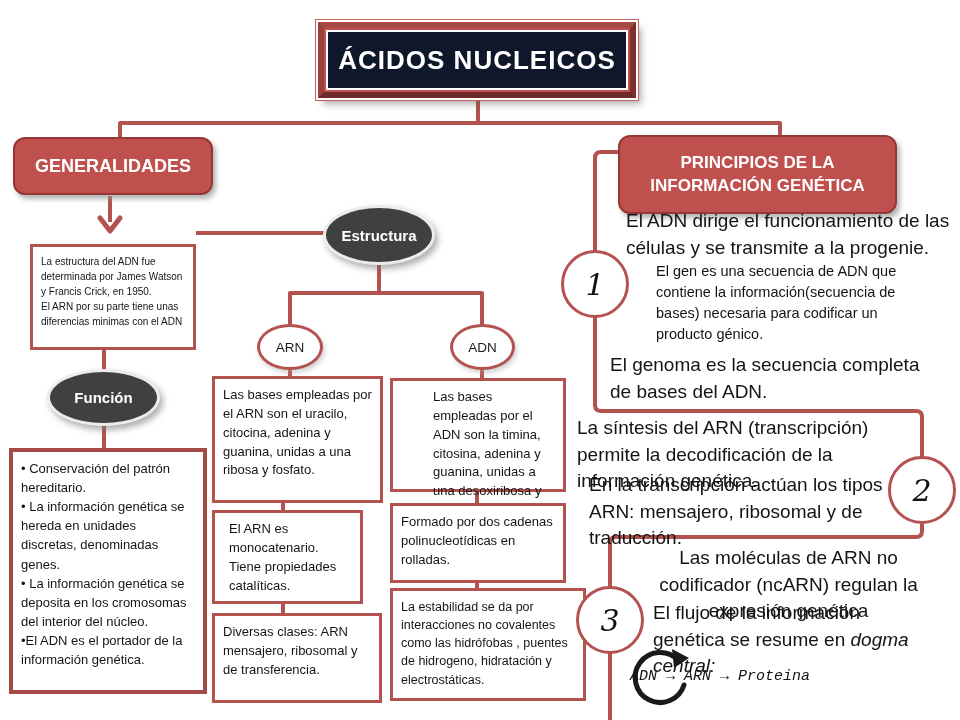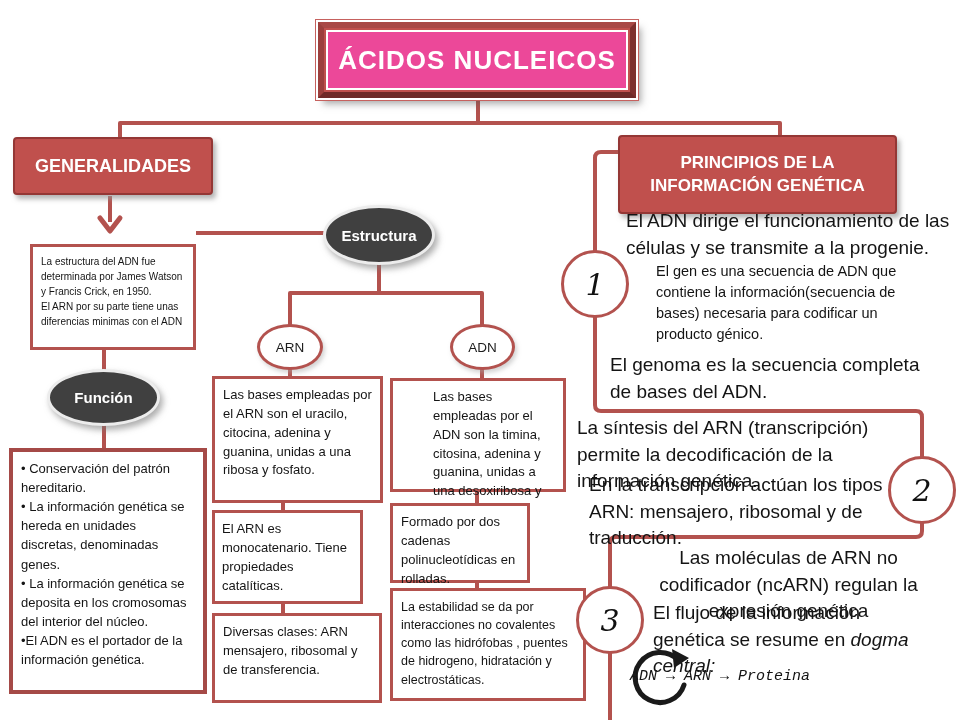--- a/index.html
+++ b/index.html
@@ -4,44 +4,44 @@
 <style>
   html,body{margin:0;padding:0;background:#fff;}
   #stage{position:relative;width:960px;height:720px;background:#fff;overflow:hidden;
          font-family:"Liberation Sans",sans-serif;}
   #connectors{position:absolute;left:0;top:0;z-index:0;}
 
   
   .title-wrap{position:absolute;left:318px;top:22px;width:318px;height:76px;box-sizing:border-box;
     background:#c0504d;border:6px solid;border-color:#a94946 #7e302e #6f2a28 #9c403d;
     box-shadow:0 0 0 2px #fff,0 0 0 3px #c6615e,5px 6px 7px rgba(90,90,90,.5);z-index:1;}
-  .title-inner{position:absolute;inset:2px;border:2px solid #fff;background:#ec4899;
+  .title-inner{position:absolute;inset:2px;border:2px solid #fff;background:#0f172a;
     display:flex;align-items:center;justify-content:center;color:#fff;
     font-weight:bold;font-size:26px;letter-spacing:1px;}
 
   
-  .hdr{position:absolute;background:#c0504d;border:2px solid #943735;border-radius:4px;color:#fff;
+  .hdr{position:absolute;background:#c0504d;border:2px solid #943735;border-radius:12px;color:#fff;
     font-weight:bold;display:flex;align-items:center;justify-content:center;text-align:center;
     box-shadow:3px 4px 5px rgba(150,150,150,.7);box-sizing:border-box;z-index:1;}
   #hdr-general{left:13px;top:137px;width:200px;height:58px;font-size:18px;}
   #hdr-principios{left:618px;top:135px;width:279px;height:79px;font-size:17px;
     white-space:pre-line;line-height:1.3;}
 
   
   .tbox{position:absolute;background:#fff;border:3px solid #b3524e;box-sizing:border-box;
     padding:7px 8px;font-size:13px;line-height:1.45;color:#151515;z-index:1;}
   #box-history{left:30px;top:217px;width:166px;height:106px;white-space:pre-line;
     font-size:10px;line-height:1.5;margin-top:27px;}
   #box-funcion{left:9px;top:448px;width:198px;height:246px;border-width:4px;border-color:#a54a47;
     white-space:pre-line;line-height:1.47;}
   #box-arn-1{left:212px;top:376px;width:171px;height:127px;}
-  #box-arn-2{left:212px;top:510px;width:151px;height:94px;padding-left:7px;}
+  #box-arn-2{left:212px;top:510px;width:151px;height:94px;padding-left:14px;}
   #box-arn-3{left:212px;top:613px;width:170px;height:90px;}
   #box-adn-1{left:390px;top:378px;width:176px;height:114px;padding-left:40px;}
-  #box-adn-2{left:390px;top:503px;width:140px;height:80px;}
+  #box-adn-2{left:390px;top:503px;width:176px;height:80px;}
   #box-adn-3{left:390px;top:588px;width:196px;height:113px;font-size:12.5px;}
 
   
   .ell{position:absolute;border-radius:50%;display:flex;align-items:center;justify-content:center;
     box-sizing:border-box;z-index:1;}
   .ell-red{background:#404040;color:#fff;font-weight:bold;border:3px solid #ececec;
     box-shadow:3px 4px 6px rgba(120,120,120,.6);}
   .ell-white{background:#fff;border:3px solid #b3524e;color:#1c1c1c;
     box-shadow:2px 3px 4px rgba(170,170,170,.5);}
   #ell-estructura{left:323px;top:205px;width:112px;height:60px;font-size:15px;}

